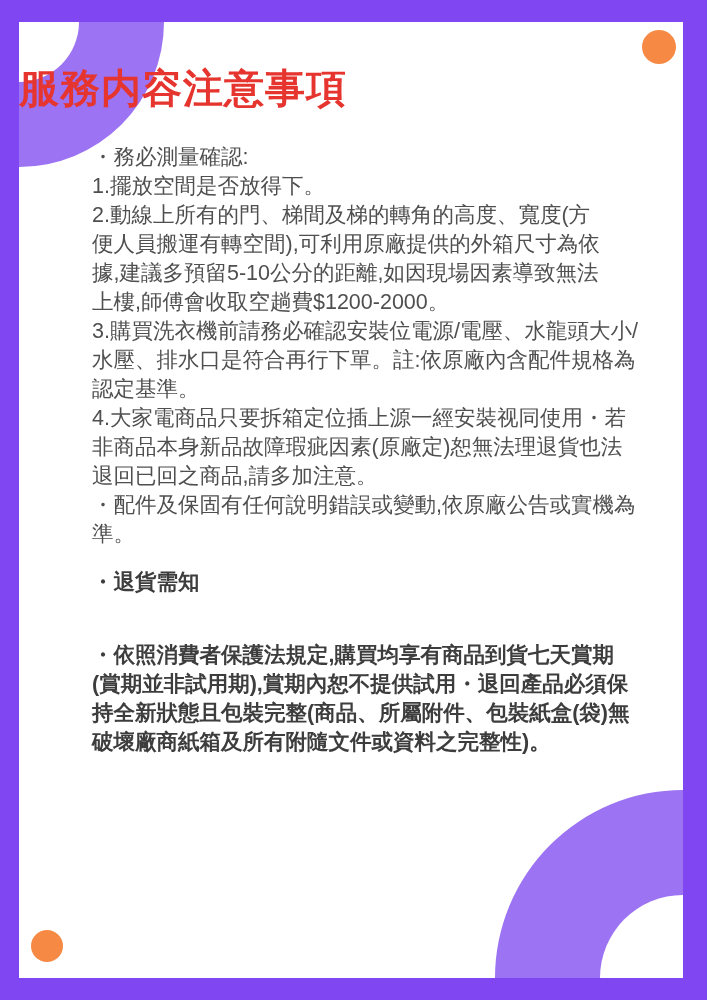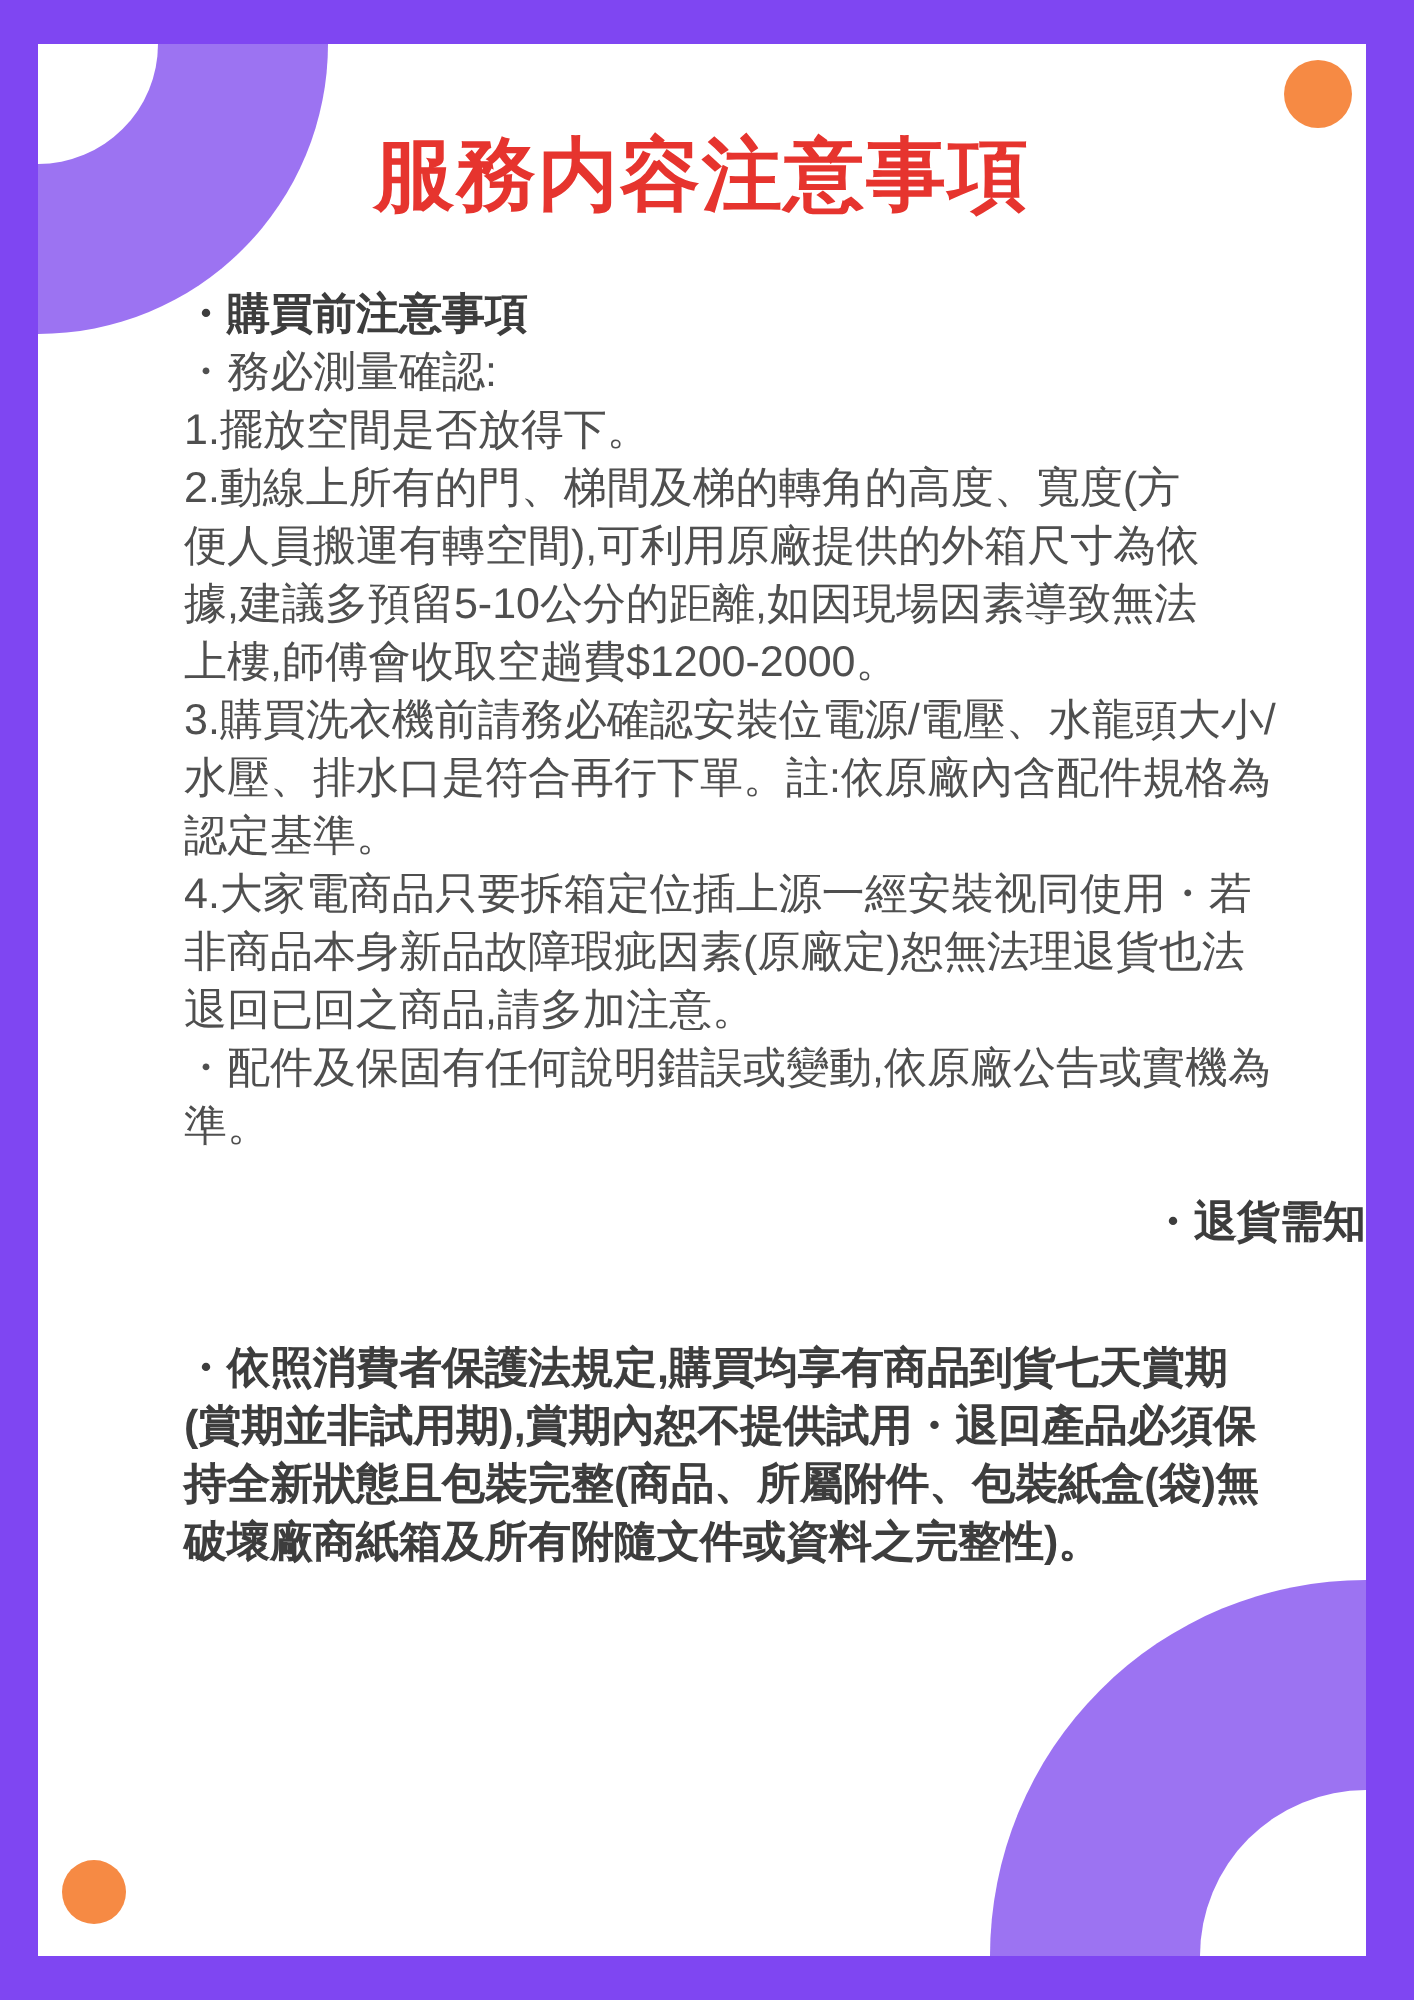--- a/index.html
+++ b/index.html
@@ -25,21 +25,21 @@
   .tl-ring-inner { width: 120px; height: 120px; left: -60px;  top: -60px;  z-index: 1; }
   .br-disc-outer { width: 376px; height: 376px; right: -188px; bottom: -188px; z-index: 0; }
   .br-disc-inner { width: 166px; height: 166px; right: -83px;  bottom: -83px;  z-index: 1; }
   .dot-tr { width: 34px; height: 34px; left: 623px; top: 8px;   z-index: 1; }
   .dot-bl { width: 32px; height: 32px; left: 12px;  top: 908px; z-index: 1; }
 
   .title {
     position: absolute;
     left: 0; right: 0; top: 42px;
     z-index: 2;
-    text-align: center;
+    text-align: left;
     font-size: 40px;
     line-height: 48px;
     font-weight: 800;
     color: var(--title, #e6342e);
     letter-spacing: 1px;
   }
   .content {
     position: absolute;
     left: 73px; top: 121px;
     width: 591px;
@@ -47,21 +47,21 @@
     font-size: 21.5px;
     line-height: 29px;
     color: var(--text, #4f4f4f);
   }
   .section-heading, .section-body { white-space: pre-line; }
   .section-heading {
     font-weight: bold;
     color: var(--heading, #3d3d3d);
   }
   .section { margin: 0; }
-  .section.gap-small { margin-top: 19px; text-align: right; }
+  .section.gap-small { margin-top: 19px; }
   .section.gap-large { margin-top: 44px; }
 </style>
 </head>
 <body>
 
 <div class="card">
 
   <div class="circle deco-purple tl-ring-outer"></div>
   <div class="circle deco-white tl-ring-inner"></div>
 
@@ -69,21 +69,20 @@
   <div class="circle deco-white br-disc-inner"></div>
 
   <div class="circle deco-orange dot-tr"></div>
   <div class="circle deco-orange dot-bl"></div>
 
   <div class="title">服務内容注意事項</div>
 
   <div class="content">
 
     <div class="section">
-      <div class="section-heading">・購買前注意事項</div>
       <div class="section-body">・務必測量確認:
 1.擺放空間是否放得下。
 2.動線上所有的門、梯間及梯的轉角的高度、寬度(方
 便人員搬運有轉空間),可利用原廠提供的外箱尺寸為依
 據,建議多預留5-10公分的距離,如因現場因素導致無法
 上樓,師傅會收取空趟費$1200-2000。
 3.購買洗衣機前請務必確認安裝位電源/電壓、水龍頭大小/
 水壓、排水口是符合再行下單。註:依原廠內含配件規格為
 認定基準。
 4.大家電商品只要拆箱定位插上源一經安裝视同使用・若

